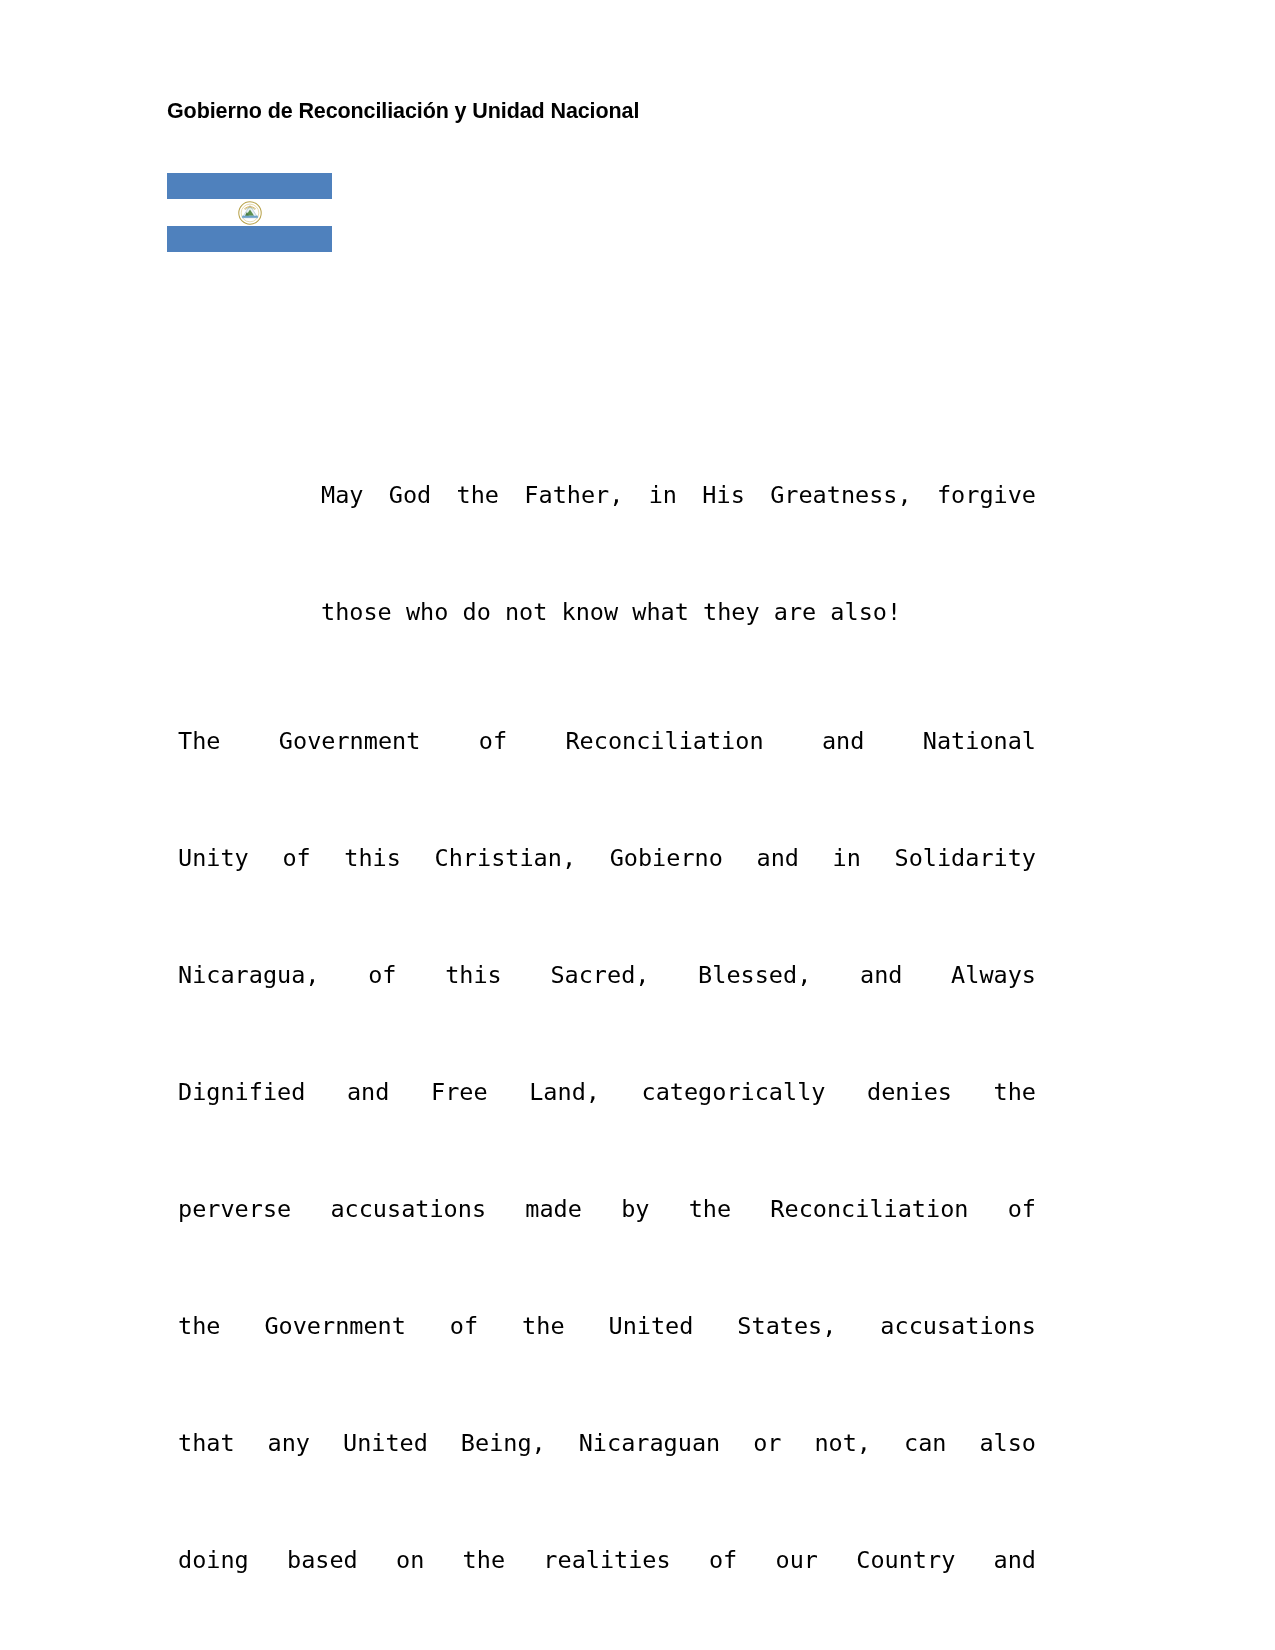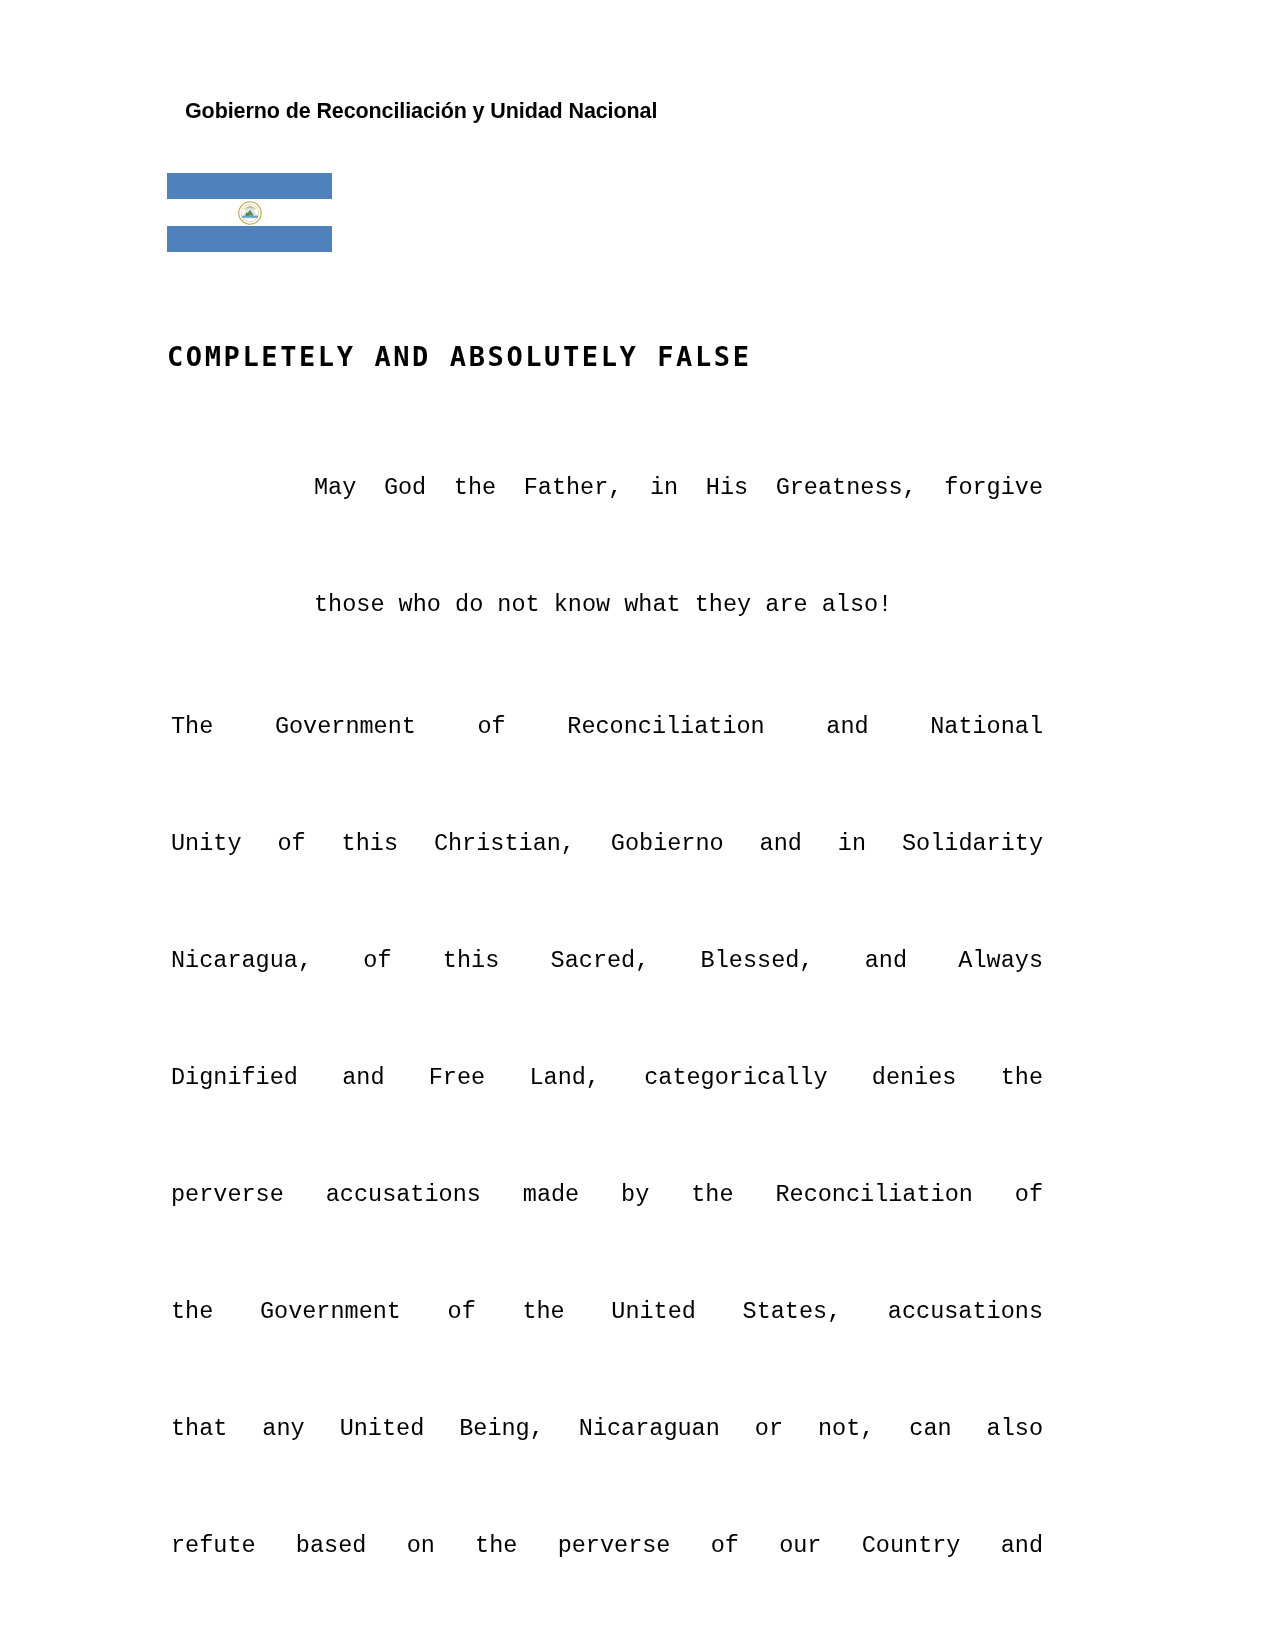--- a/index.html
+++ b/index.html
@@ -21,21 +21,21 @@
     position: absolute;
     left: 0; top: 0;
     width: 1275px;
     height: 1650px;
     background: #ffffff;
   }
 
   
   .letterhead {
     position: absolute;
-    left: 185px;
+    left: 167px;
     top: 96px;
     width: 900px;
   }
   .letterhead-line {
     font-family: "Liberation Sans", sans-serif;
     font-weight: bold;
     font-size: 21.5px;
     line-height: 30px;
     letter-spacing: -0.1px;
     color: #000000;
@@ -101,25 +101,24 @@
     position: absolute;
     left: 167px;
     top: 455px;
     width: 880px;
     font-family: "DejaVu Sans Mono", "Liberation Mono", monospace;
     font-size: 23.5px;
     color: #000000;
   }
 
   .para {
-    margin: 4px;
+    margin: 11px;
     text-align: justify;
     text-justify: inter-word;
     line-height: 58.5px;
-    font-family: Liberation Mono, monospace;
   }
 
   .para.quote {
     padding-left: 143px;
     margin-bottom: 0;
   }
   .para.quote .ln {
     display: block;
     text-align: justify;
   }
@@ -163,38 +162,37 @@
         <polygon points="50,28 73,64 27,64" fill="#e9f2f7" stroke="#7b9bb5" stroke-width="1.2"></polygon>
         <polygon points="50,40 62,58 38,58" fill="#5b8f4e"></polygon>
         <polygon points="41,47 47,58 35,58" fill="#4a7b40"></polygon>
         <rect x="27" y="58" width="46" height="6" fill="#6ea3c9"></rect>
         <path d="M33 38 Q50 24 67 38" fill="none" stroke="#d4a03c" stroke-width="2.2"></path>
         <path d="M35.5 40 Q50 28 64.5 40" fill="none" stroke="#8f9f55" stroke-width="1.6"></path>
       </svg>
     </div>
   </div>
 
-  <div class="doc-title">COMPLETELY AND ABSOLUTELY FALSE</div>
 
   <div class="body-col">
 
     <p class="para quote">
       <span class="ln just">May God the Father, in His Greatness, forgive</span>
       <span class="ln">those who do not know what they are also!</span>
     </p>
 
     <div class="spacer-sm"></div>
 
     <p class="para">
       <span class="ln just">The Government of Reconciliation and National</span>
       <span class="ln just">Unity of this Christian, Gobierno and in Solidarity</span>
       <span class="ln just">Nicaragua, of this Sacred, Blessed, and Always</span>
       <span class="ln just">Dignified and Free Land, categorically denies the</span>
       <span class="ln just">perverse accusations made by the Reconciliation of</span>
       <span class="ln just">the Government of the United States, accusations</span>
       <span class="ln just">that any United Being, Nicaraguan or not, can also</span>
-      <span class="ln just">refute based on the perverse of our Country and</span>
+      <span class="ln just">doing based on the realities of our Country and</span>
       <span class="ln">our Devoted, Believing and Faithful People.</span>
     </p>
 
   </div>
 
 </div>
 
 </body></html>

